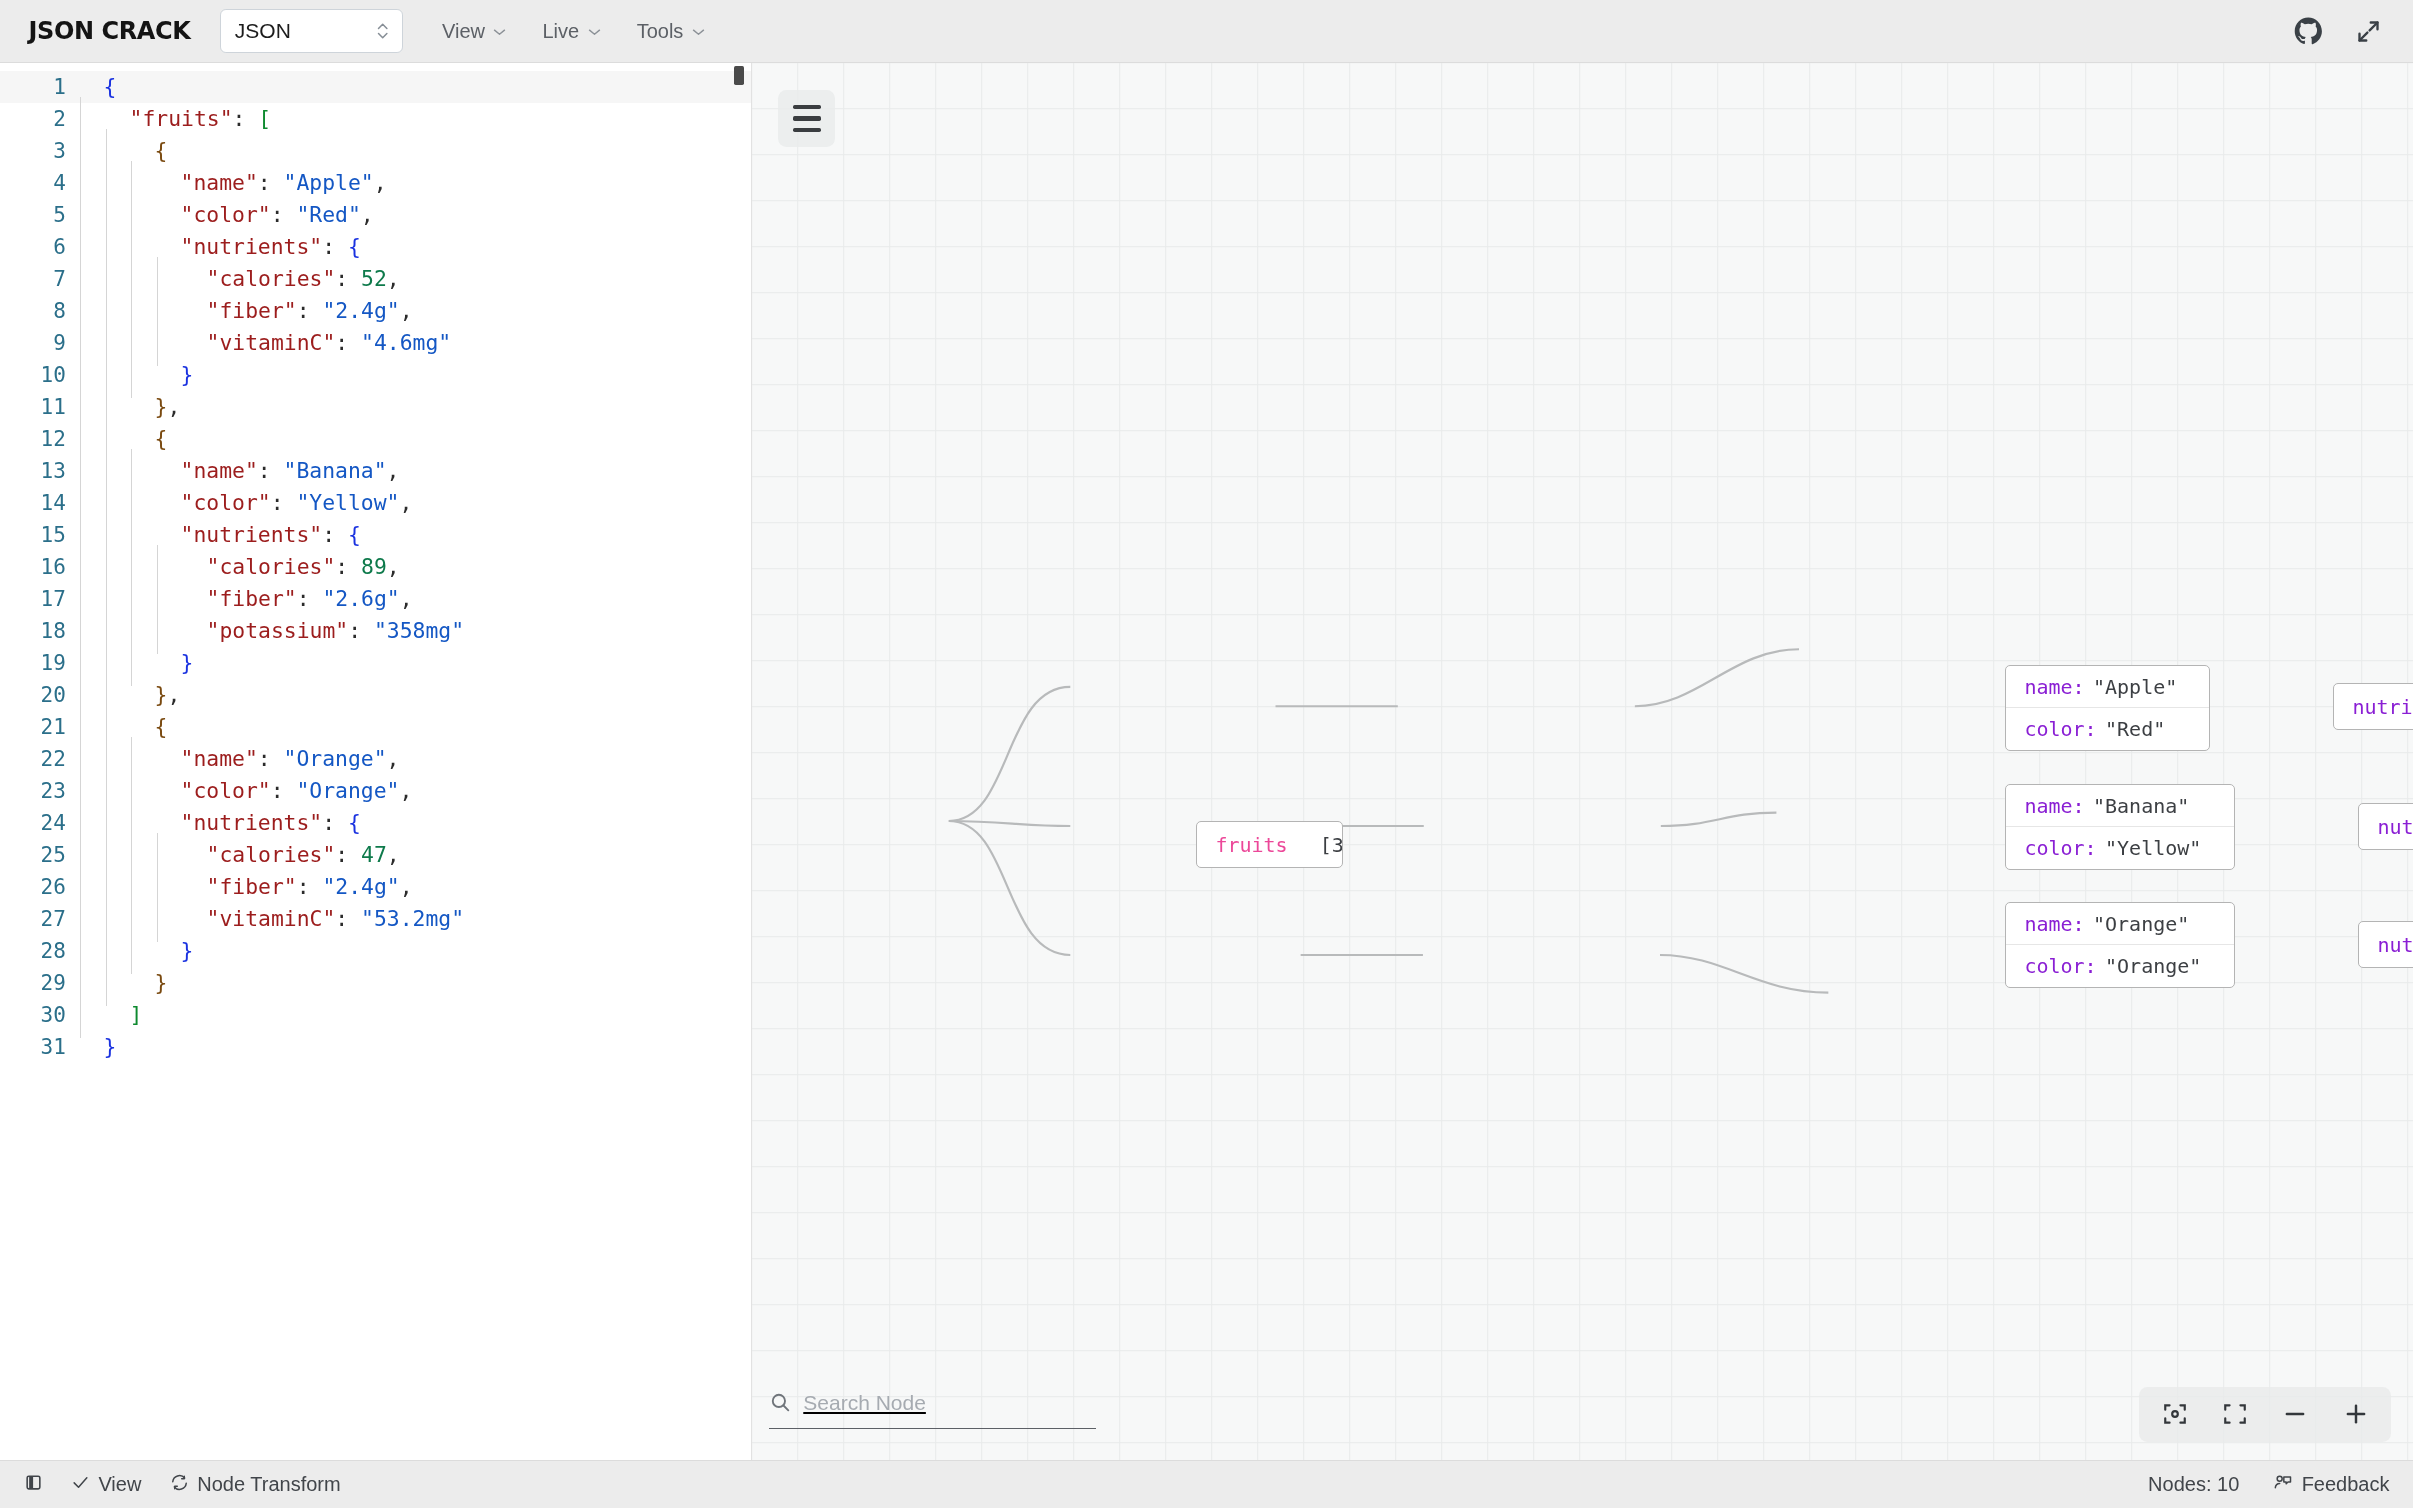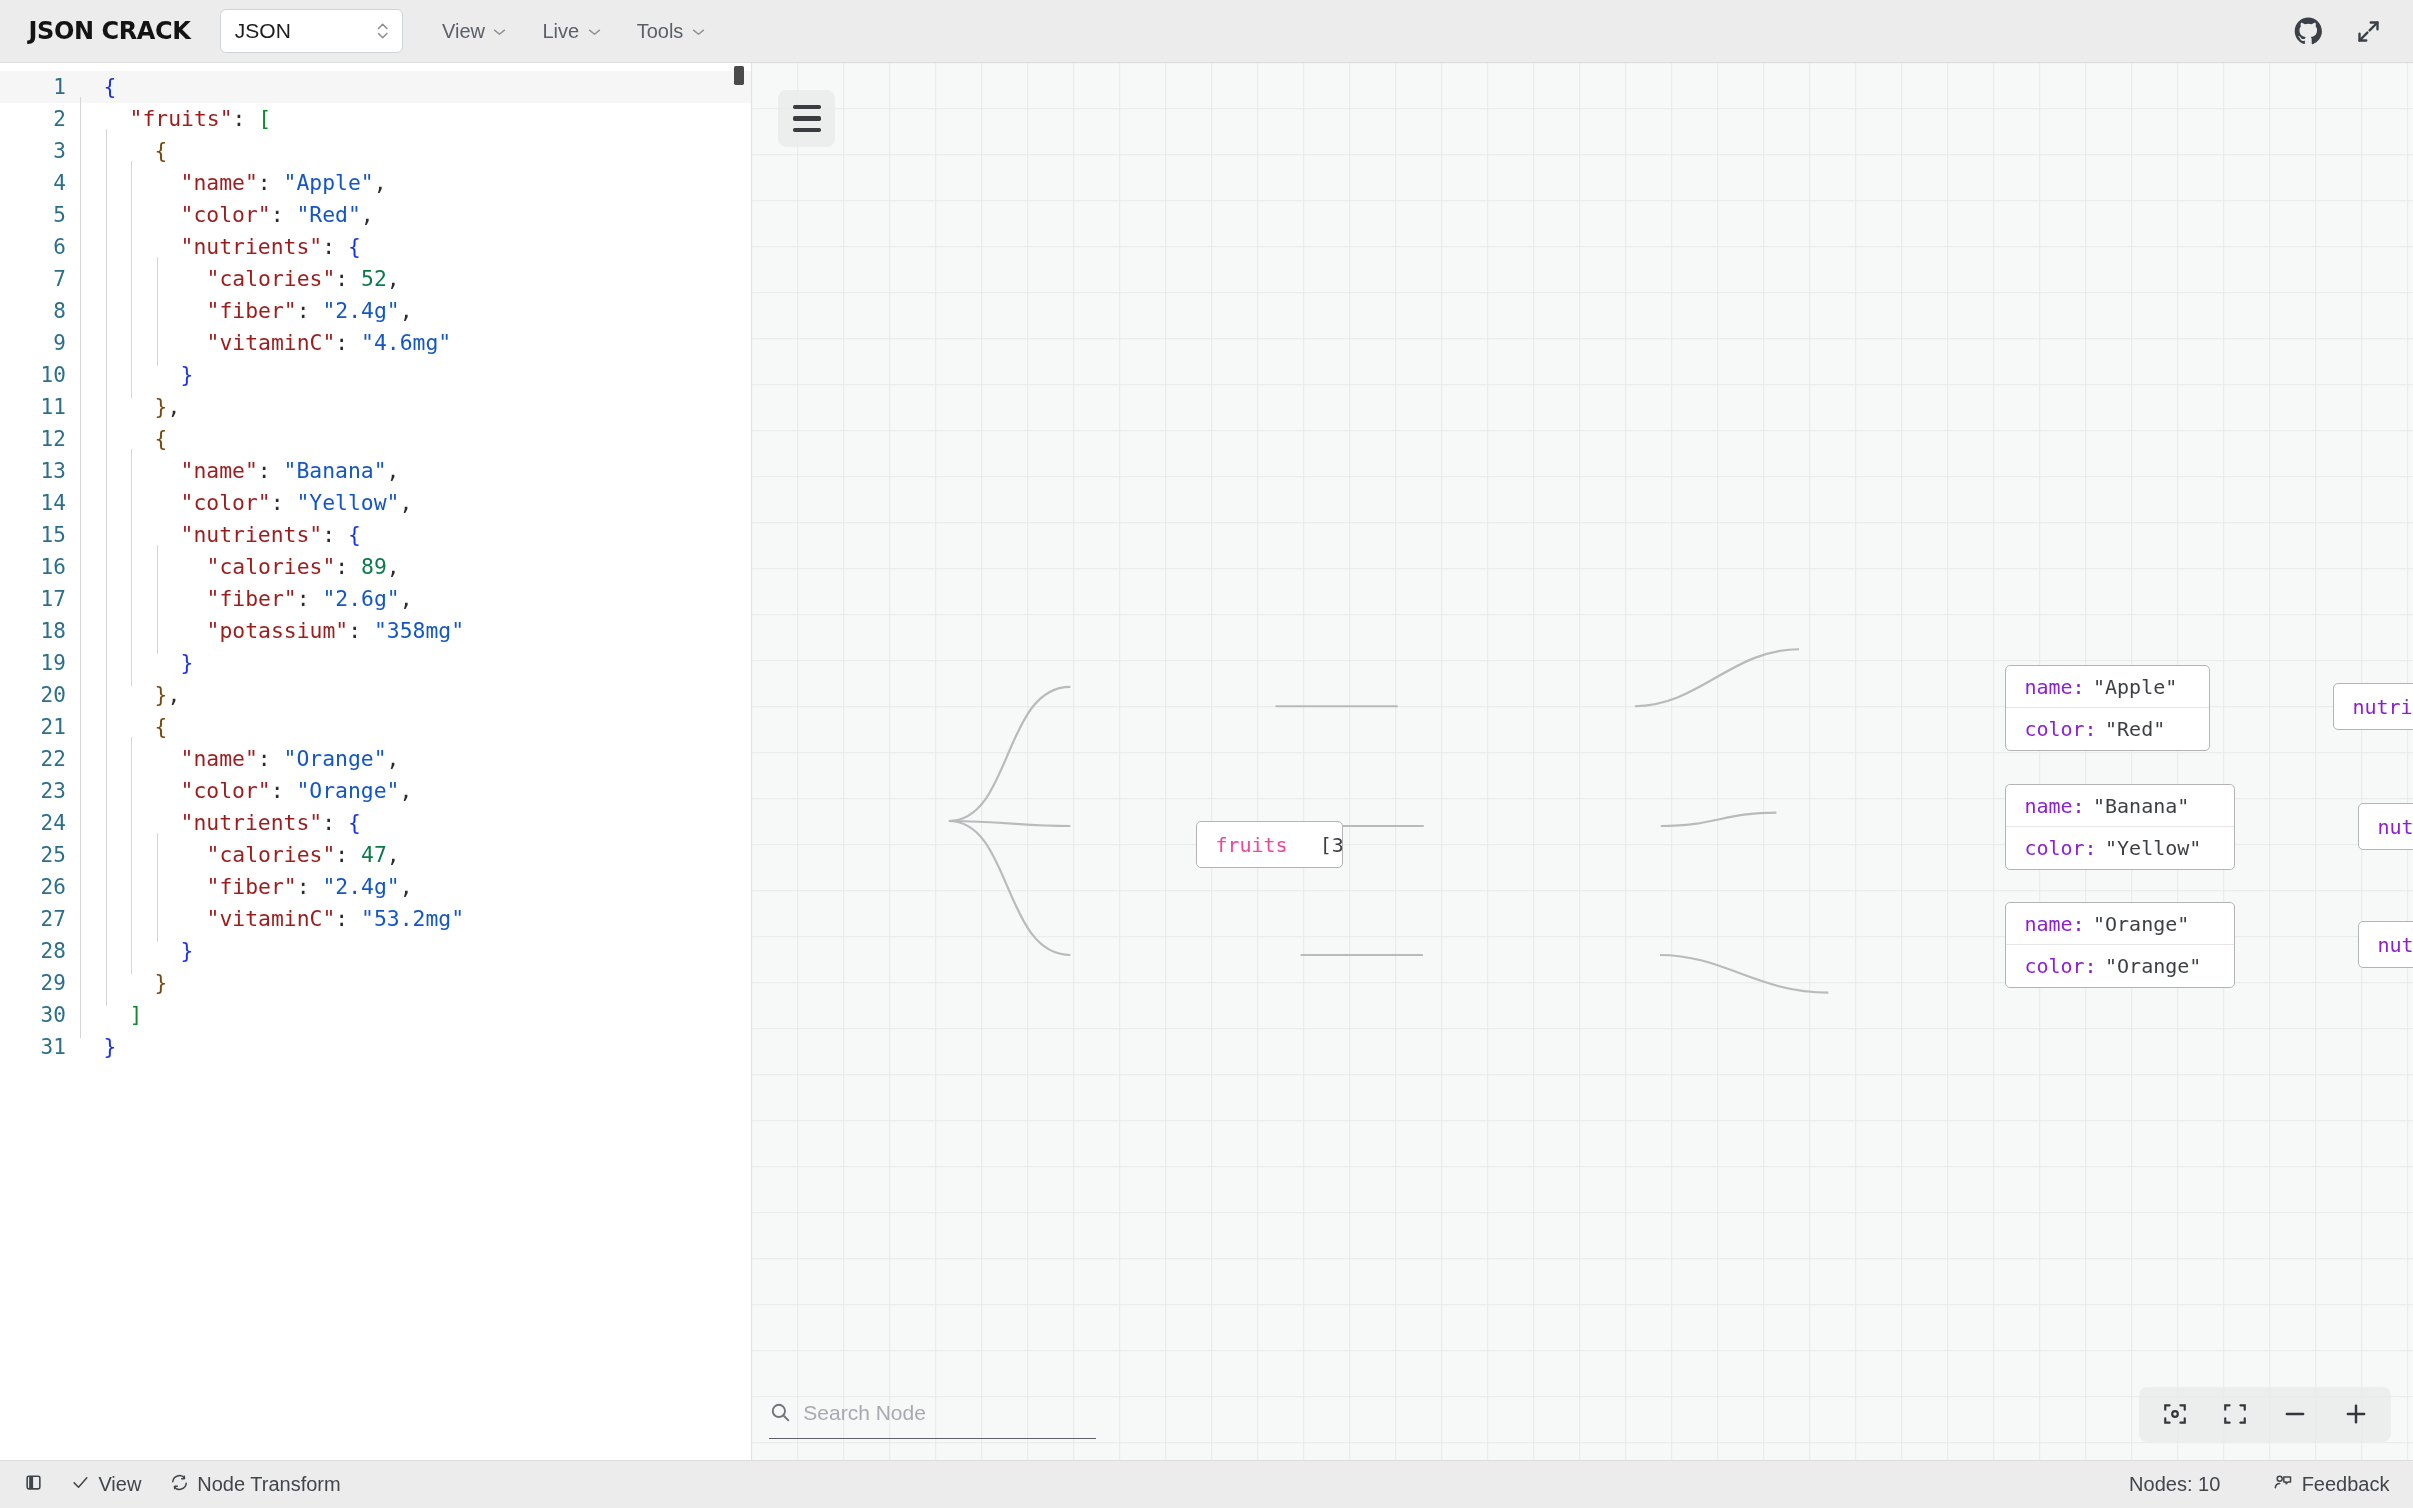--- a/index.html
+++ b/index.html
@@ -137,26 +137,27 @@
   .nkey { color: #8a1fd4; }
   .nkey-parent { color: #8a1fd4; }
   .nkey-root { color: #ec4899; }
   .nval-str { color: #3c3f43; margin-left: 8.4px; }
   .ncount { color: #3c3f43; margin-left: 32px; }
   .parent-node { height: 47px; align-items: center; }
   .parent-node .node-row { height: 47px; }
 
   
   .search-box {
-    position: absolute; left: 17px; bottom: 21px;
+    position: absolute; left: 17px; bottom: 31px;
     width: 327px; height: 52px;
     display: flex; 
     border-bottom: 1.7px solid #5c6066;
     background: transparent;
     z-index: 7;
+    text-decoration: underline;
   }
   .search-box .sicon { margin-right: 11.7px; display: flex; align-items: center; }
   .search-box input {
     border: none; outline: none; background: transparent;
     font-size: 21px; color: #41454a;
     font-family: "Liberation Sans", sans-serif;
     width: 100%;
   }
   .search-box input::placeholder { color: #a6abb1; }
 
@@ -182,21 +183,21 @@
     display: flex; align-items: center;
     padding: 0 23.5px;
   }
   .sb-item {
     display: flex; align-items: center; gap: 8.4px;
     font-size: 20px; color: #41454a;
     margin-right: 28.5px; cursor: pointer; white-space: nowrap;
   }
   .sb-static { cursor: default; }
   .sb-right { margin-left: auto; display: flex; align-items: center; }
-  .sb-right .sb-item { margin-right: 0; margin-left: 53px; }
+  .sb-right .sb-item { margin-right: 0; margin-left: 34px; }
 </style>
 </head>
 <body>
 
 <div class="app">
 
   <div class="header">
     <div class="logo">JSON CRACK</div>
 
     <div class="type-select">

